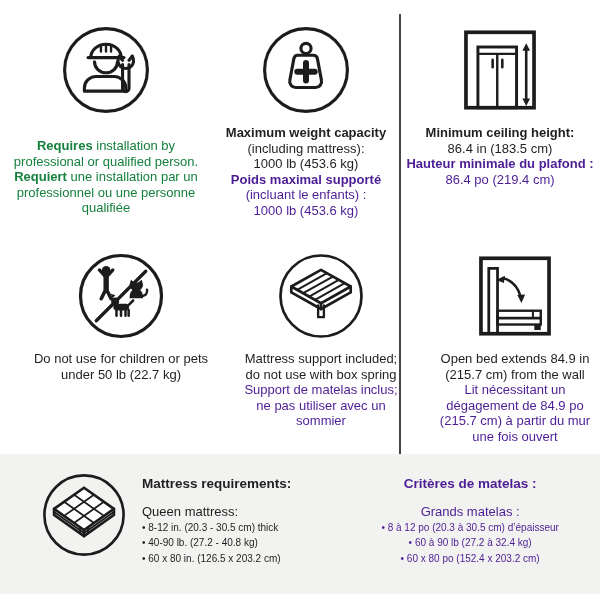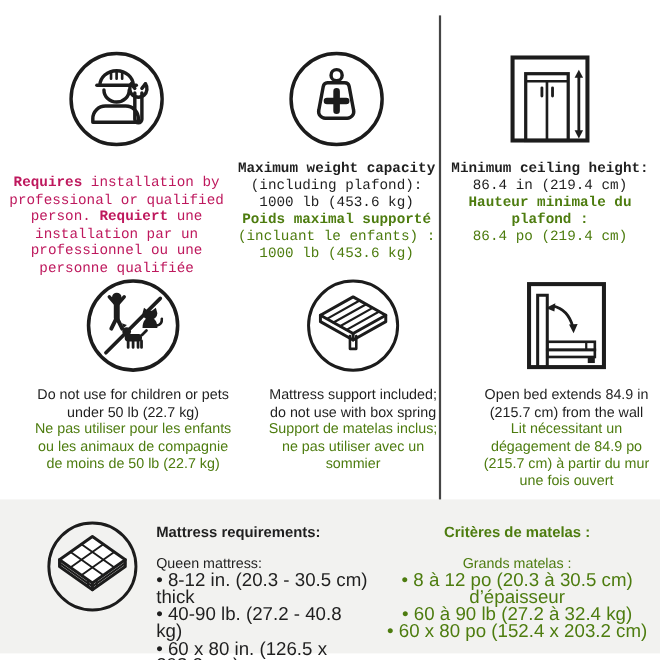--- a/index.html
+++ b/index.html
@@ -1,38 +1,38 @@
 <!DOCTYPE html>
 <html><head>
 <meta charset="utf-8">
 <style>
   html,body{margin:0;padding:0;}
   .sheet{position:relative;width:600px;height:600px;background:#ffffff;
          font-family:"Liberation Sans",sans-serif;color:#1f1f1f;overflow:hidden;}
   .grid{position:absolute;top:0;left:0;width:600px;height:460px;display:grid;
         grid-template-columns:212px 188px 200px;grid-template-rows:230px 230px;}
   .cell{display:flex;flex-direction:column;align-items:center;text-align:center;}
-  .r1{padding-top:44px;font-family:Liberation Mono, monospace;}
+  .r1{padding-top:24px;}
   .r2{padding-top:20px;padding-left:30px;}
   .icon-wrap{height:92px;display:flex;align-items:center;justify-content:center;margin-bottom:9px;flex:none;}
   .txt{font-size:13px;line-height:15.6px;}
   .b{font-weight:bold;}
-  .red{color:#be185d;}
-  .muted{color:#4d7c0f;}
+  .red{color:#15803d;}
+  .muted{color:#4c1d95;}
   .w204{max-width:204px;}
   .w182{max-width:182px;}
   .w196{max-width:196px;}
   .divider{position:absolute;left:399px;top:14px;width:1.5px;height:441px;background:#454545;}
   .footer{position:absolute;top:454px;left:0;width:600px;height:140px;background:#f2f2f0;display:flex;}
   .footer-icon{margin:17px 0 0 40px;flex:none;}
   .f-en{margin:22px 0 0 14px;width:204px;}
   .f-fr{margin:22px 0 0 2px;width:270px;text-align:center;}
   .f-title{font-size:13.5px;font-weight:bold;margin-bottom:13px;}
   .f-sub{font-size:13px;line-height:15.5px;}
-  .f-item{font-size:17px;line-height:15.5px;}
+  .f-item{font-size:10px;line-height:15.5px;}
   .f-item::before{content:"• ";}
   svg{display:block;}
 </style>
 </head>
 <body>
 
 <div class="sheet">
 
   <div class="grid">
 
@@ -61,21 +61,21 @@
           <g fill="none" stroke="#1c1c1c" stroke-width="3.4" stroke-linecap="round" stroke-linejoin="round">
             <circle cx="50" cy="50" r="45"></circle>
             <circle cx="50" cy="26.5" r="5.5"></circle>
             <path d="M42 34 h16 a4.5 4.5 0 0 1 4.4 3.6 l4.4 23.5 a6.5 6.5 0 0 1 -6.4 7.9 h-21.6 a6.5 6.5 0 0 1 -6.4 -7.9 l4.4 -23.5 a4.5 4.5 0 0 1 4.2 -3.6 z"></path>
           </g>
           <path d="M50 42.5 v19 M40.5 52 h19" stroke="#1c1c1c" stroke-width="6.5" stroke-linecap="round" fill="none"></path>
         </svg>
       </div>
       <div class="txt w182">
         <div class="b">Maximum weight capacity</div>
-        <div>(including plafond):</div>
+        <div>(including mattress):</div>
         <div>1000 lb (453.6 kg)</div>
         <div class="muted b">Poids maximal supporté</div>
         <div class="muted">(incluant le enfants) :</div>
         <div class="muted">1000 lb (453.6 kg)</div>
       </div>
     </div>
 
     <div class="cell r1">
       <div class="icon-wrap">
         <svg viewBox="0 0 100 100" width="92" height="92">
@@ -86,21 +86,21 @@
             <path d="M47 32.5 V91" stroke-width="2.6"></path>
             <path d="M42 39 v8 M52.5 39 v8" stroke-width="2.8" stroke-linecap="round"></path>
             <path d="M78.5 27 V83" stroke-width="2.8"></path>
           </g>
           <path d="M78.5 21 l-4.2 8 h8.4 z" fill="#1c1c1c"></path>
           <path d="M78.5 89 l-4.2 -8 h8.4 z" fill="#1c1c1c"></path>
         </svg>
       </div>
       <div class="txt w196">
         <div class="b">Minimum ceiling height:</div>
-        <div>86.4 in (219.4 cm)</div>
+        <div>86.4 in (183.5 cm)</div>
         <div class="muted b">Hauteur minimale du plafond :</div>
         <div class="muted">86.4 po (219.4 cm)</div>
       </div>
     </div>
 
     <div class="cell r2">
       <div class="icon-wrap">
         <svg viewBox="0 0 100 100" width="90" height="90">
           <g fill="none" stroke="#1c1c1c" stroke-linecap="round">
             <circle cx="50" cy="50" r="45" stroke-width="3.6"></circle>
@@ -123,21 +123,20 @@
             <rect x="41.5" y="58.5" width="17.5" height="7.5" rx="3.4"></rect>
           </g>
           <g fill="none" stroke="#1c1c1c" stroke-width="2.8" stroke-linecap="round">
             <path d="M45 65.5 v6.5 M50 65.5 v6.5 M55 65.5 v6.5 M58.5 65.5 v6.5"></path>
             <path d="M59 59.5 l4.5 -4.5"></path>
           </g>
         </svg>
       </div>
       <div class="txt w204">
         <div>Do not use for children or pets under 50 lb (22.7 kg)</div>
-        <div class="muted">Ne pas utiliser pour les enfants ou les animaux de compagnie de moins de 50 lb (22.7 kg)</div>
       </div>
     </div>
 
     <div class="cell r2">
       <div class="icon-wrap">
         <svg viewBox="0 0 100 100" width="90" height="90">
           <g fill="none" stroke="#1c1c1c" stroke-width="3" stroke-linejoin="round" stroke-linecap="round">
             <circle cx="50" cy="50" r="45"></circle>
             <path d="M50 21 L83 39.5 50 58 17 39.5 z" fill="#ffffff"></path>
             <path d="M56.6 24.7 L23.6 43.2 M63.2 28.4 L30.2 46.9 M69.8 32.1 L36.8 50.6 M76.4 35.8 L43.4 54.3" stroke-width="2.2"></path>

